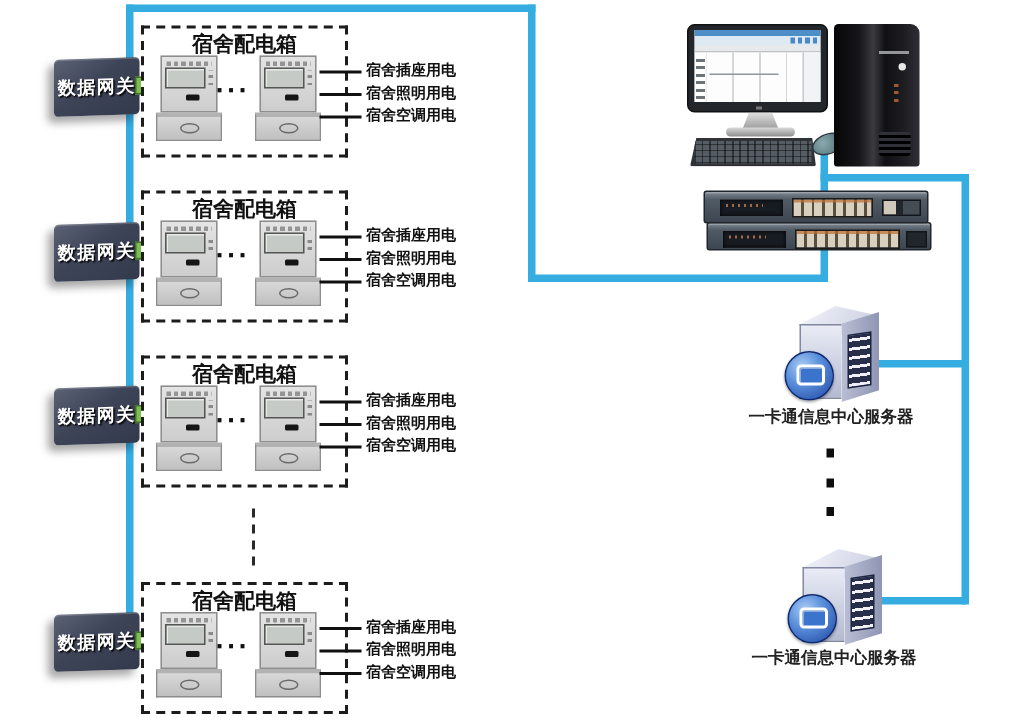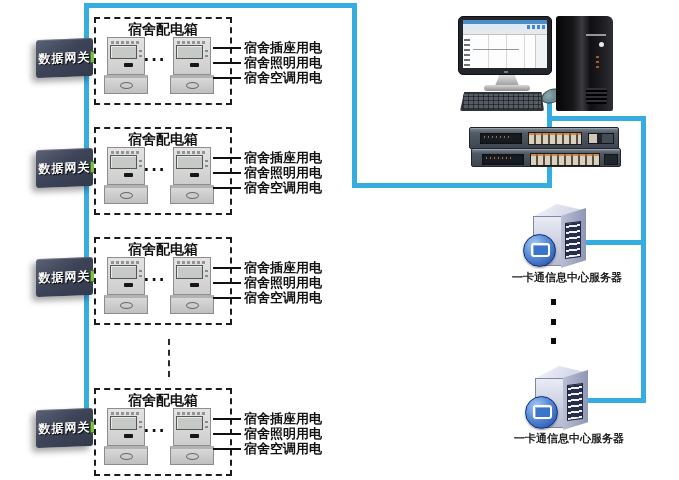--- a/index.html
+++ b/index.html
@@ -19,21 +19,21 @@
     text-shadow:1px 1px 1px #000;transform:skewY(-2deg);}
   .gw-conn{right:-5px;top:13px;width:8px;height:12px;background:var(--gateway-connector,#7CBF4A);
     border:1px solid #41702a;}
 
   
   .block{left:94px;width:246px;height:88px;}
   .dashed-box{left:0;top:0;width:138px;height:88px;border:2px dashed #1c1c1c;background:#fff;}
   .block-title{left:0;top:4px;width:138px;text-align:center;font-size:14px;font-weight:bold;}
   .mdots{left:46px;top:34px;width:30px;text-align:center;font-size:15px;font-weight:bold;letter-spacing:2px;}
   .outline{left:119px;width:28px;height:2px;background:#101010;}
-  .outlabel{left:150px;width:92px;height:16px;font-size:13px;font-weight:bold;white-space:nowrap;line-height:16px;}
+  .outlabel{left:150px;width:92px;height:16px;font-size:10px;font-weight:bold;white-space:nowrap;line-height:16px;}
 
   
   .meter{width:40px;height:58px;}
   .m-body{left:1px;top:0;width:38px;height:38px;border:1px solid #8e8e8e;
     background-color:#d9d9d9;
     background-image:
       repeating-linear-gradient(90deg,#949494 0 3px,rgba(0,0,0,0) 3px 5px),
       repeating-linear-gradient(0deg,#8a8a8a 0 2px,rgba(0,0,0,0) 2px 5px),
       linear-gradient(180deg,#e4e4e4,#cdcdcd);
     background-repeat:no-repeat;
@@ -119,21 +119,21 @@
   .sv-side{left:38px;top:6px;width:25px;height:60px;
     clip-path:polygon(0 13%,100% 0,100% 87%,0 100%);
     background:linear-gradient(90deg,#b9bed4,#8f96b4);}
   .sv-bays{left:42px;top:20px;width:16px;height:36px;border:1px solid #1c2440;transform:skewY(-8deg);
     background:repeating-linear-gradient(0deg,#f0f0f6 0 2px,#262e4a 2px 6px);}
   .sv-badge{left:0;top:32px;width:33px;height:33px;border-radius:50%;border:1px solid #0e2a6e;
     background:radial-gradient(circle at 35% 30%,#a9ccf2 0%,#5c90dc 40%,#1c44a0 100%);
     box-shadow:0 1px 2px rgba(0,0,0,.4);}
   .sv-screen{left:7px;top:8px;width:19px;height:14px;border:2px solid #fff;border-radius:3px;
     background:#3b74cc;box-shadow:inset 1px 1px 0 rgba(255,255,255,.4);}
-  .server-label{width:136px;text-align:right;font-size:11px;font-weight:bold;color:#222;white-space:nowrap;}
+  .server-label{width:136px;text-align:center;font-size:11px;font-weight:bold;color:#222;white-space:nowrap;}
   .vdot{left:551px;width:5px;height:6px;background:#0d0d0d;}
 </style>
 </head>
 <body>
 
 <div id="canvas">
 
   <div class="wire" style="left:84px;top:3px;width:5px;height:428px;"></div>
   <div class="wire" style="left:84px;top:3px;width:273px;height:5px;"></div>
   <div class="wire" style="left:352px;top:3px;width:5px;height:185px;"></div>

